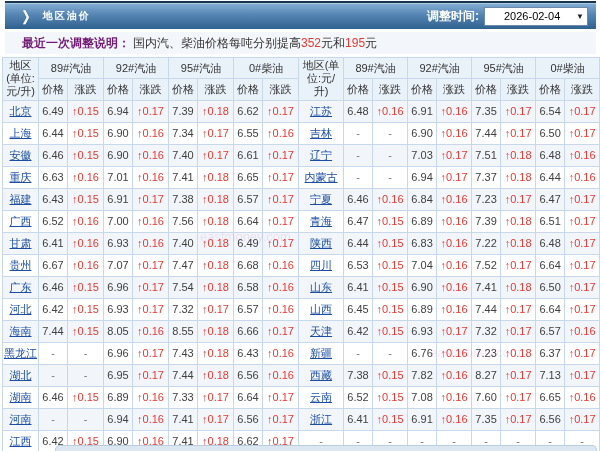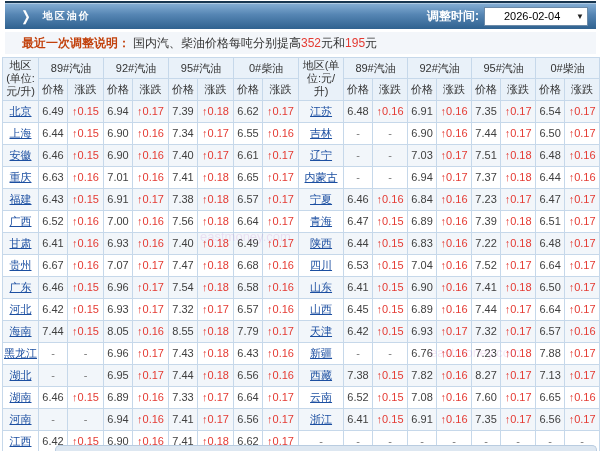--- a/index.html
+++ b/index.html
@@ -17,21 +17,21 @@
   .tb-time{margin-left:auto;margin-right:8px;display:flex;align-items:center;gap:5px;text-align:right;}
   .tb-time-label{font-size:12px;font-weight:bold;}
   .select{background:#fff;border:1px solid #6b8aa8;height:17px;min-width:80px;
     display:flex;align-items:center;justify-content:space-between;
     font-size:11px;color:#000;padding:0 3px 0 19px;cursor:pointer;}
   .select .caret{font-size:8px;color:#222;margin-left:5px;}
 
   
   .notice{position:absolute;left:5px;right:4px;top:32px;height:22px;background:#f3f6fa;
     display:flex;align-items:center;font-size:12px;color:#333;padding-left:17px;box-sizing:border-box;}
-  .notice b{color:#c2410c;margin-right:3px;}
+  .notice b{color:#701a75;margin-right:3px;}
   .red{color:#e43a32;}
 
   
   table.prices{position:absolute;left:2px;top:57px;width:596px;border-collapse:collapse;
     table-layout:fixed;font-size:11px;text-align:center;color:#404040;}
   .prices th,.prices td{border:1px solid #c6d8ea;padding:0;overflow:hidden;}
   .prices thead th{background:#e9f1f9;height:18px;font-weight:normal;color:#333;}
   .prices th.region-h{word-break:break-all;line-height:1.2;padding:1px 2px;font-size:11px;}
   .prices tbody td{height:21px;background:#fff;}
   .prices tr.alt td{background:#f2f6fa;}
@@ -328,21 +328,21 @@
           <td class="up">↑0.17</td>
         </tr>
         <tr class="alt">
           <td class="region"><a>海南</a></td>
           <td>7.44</td>
           <td class="up">↑0.15</td>
           <td>8.05</td>
           <td class="up">↑0.16</td>
           <td>8.55</td>
           <td class="up">↑0.18</td>
-          <td>7.79</td>
+          <td>6.66</td>
           <td class="up">↑0.17</td>
           <td class="region"><a>天津</a></td>
           <td>6.42</td>
           <td class="up">↑0.15</td>
           <td>6.93</td>
           <td class="up">↑0.17</td>
           <td>7.32</td>
           <td class="up">↑0.17</td>
           <td>6.57</td>
           <td class="up">↑0.16</td>
@@ -357,21 +357,21 @@
           <td class="up">↑0.18</td>
           <td>6.43</td>
           <td class="up">↑0.16</td>
           <td class="region"><a>新疆</a></td>
           <td class="dash">-</td>
           <td class="dash">-</td>
           <td>6.76</td>
           <td class="up">↑0.16</td>
           <td>7.23</td>
           <td class="up">↑0.18</td>
-          <td>7.88</td>
+          <td>6.37</td>
           <td class="up">↑0.17</td>
         </tr>
         <tr class="alt">
           <td class="region"><a>湖北</a></td>
           <td class="dash">-</td>
           <td class="dash">-</td>
           <td>6.95</td>
           <td class="up">↑0.17</td>
           <td>7.44</td>
           <td class="up">↑0.18</td>

